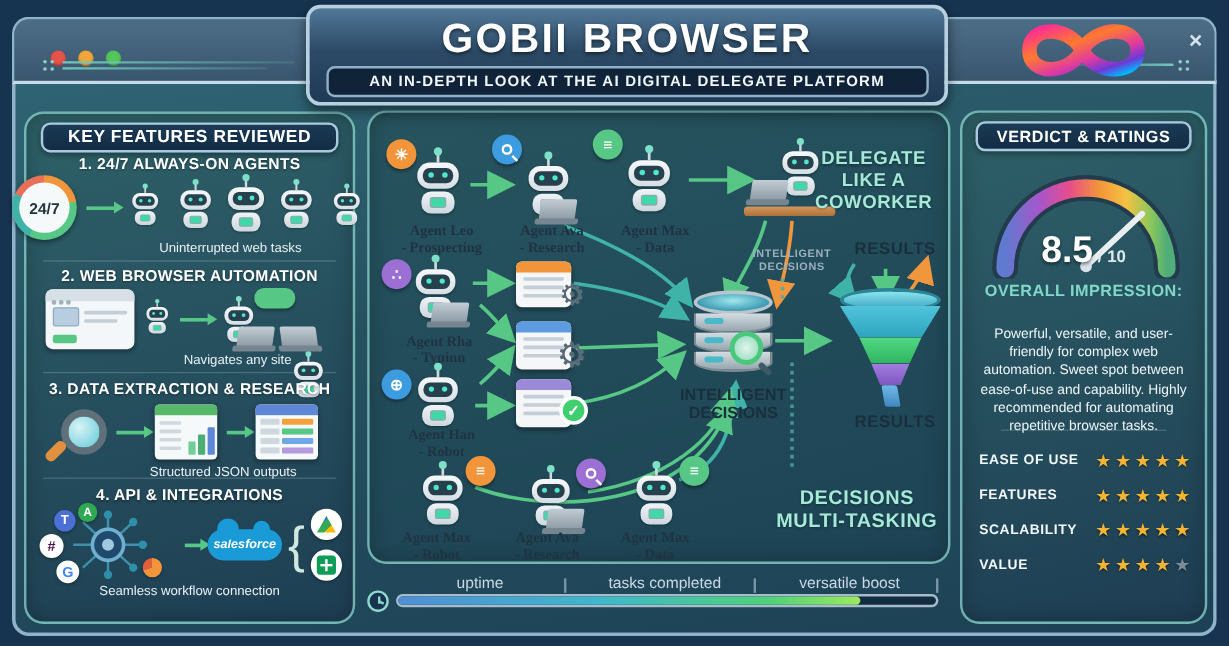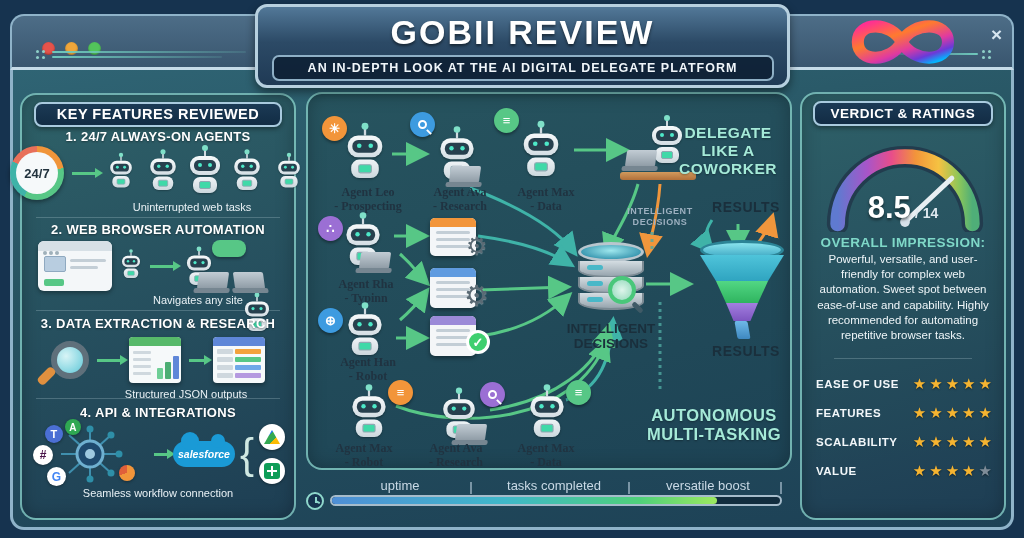--- a/index.html
+++ b/index.html
@@ -152,21 +152,21 @@
   .pfill{height:100%;border-radius:5px;background:linear-gradient(90deg,#4f8fd6,#3fb8c9 45%,#4fd07a 80%,#9ce95f);}
   .mclock{position:absolute;width:18px;height:18px;border-radius:50%;border:2px solid #8fd8cc;background:#16334f;}
   .mclock:after{content:"";position:absolute;left:7px;top:3px;width:2px;height:6px;background:#8fd8cc;}
   .mclock:before{content:"";position:absolute;left:7px;top:7px;width:5px;height:2px;background:#8fd8cc;transform:rotate(25deg);}
 
   
   .score{position:absolute;left:0;right:0;text-align:center;color:#fff;}
   .score .s1{font-size:31px;font-weight:800;text-shadow:0 2px 3px rgba(0,0,0,.5);}
   .score .s2{font-size:14px;font-weight:700;color:#dfe9ef;margin-left:4px;}
   .imp-title{position:absolute;left:0;right:0;text-align:center;font-size:13.5px;font-weight:800;color:#7fd8c8;letter-spacing:.4px;}
-  .imp-text{position:absolute;left:11px;right:11px;text-align:center;font-size:11.5px;line-height:1.32;color:#eef5f8;}
+  .imp-text{position:absolute;left:11px;right:11px;text-align:center;font-size:11.5px;line-height:1.32;color:#eef5f8;margin-top:20px;}
   .rrow{position:absolute;left:14px;right:12px;height:20px;display:flex;justify-content:space-between;align-items:center;}
   .rlabel{font-size:11.5px;font-weight:800;color:#f2f7fa;letter-spacing:.5px;}
   .stars{display:flex;gap:3px;}
   .star{color:#f5b431;font-size:15px;text-shadow:0 1px 2px rgba(0,0,0,.45);}
   .star.off{color:#7e8c98;}
 </style>
 </head>
 <body>
 
 <div class="stage">
@@ -181,21 +181,21 @@
   <div class="close-x">×</div>
   <div class="window-body"></div>
 
   <div class="dots" style="left:36px;top:50px;"></div>
   <div class="dline" style="left:52px;top:51px;width:194px;"></div>
   <div class="dline" style="left:52px;top:56px;width:170px;"></div>
   <div class="dline" style="left:894px;top:53px;width:84px;transform:scaleX(-1);"></div>
   <div class="dots" style="left:982px;top:50px;"></div>
 
   <div class="plaque">
-    <h1>GOBII REVIEW</h1>
+    <h1>GOBII BROWSER</h1>
     <div class="sub">AN IN-DEPTH LOOK AT THE AI DIGITAL DELEGATE PLATFORM</div>
   </div>
 
   <div class="logo">
     <svg viewBox="0 0 120 70" width="132" height="80">
       <defs>
         <linearGradient id="lg1" x1="0" y1="0" x2="1" y2="1">
           <stop offset="0" stop-color="#ff2f92"></stop>
             <stop offset="0.35" stop-color="#ff7a2f"></stop>
           <stop offset="0.65" stop-color="#e03aa0"></stop>
@@ -675,21 +675,21 @@
         </i>
         <i class="bd">
           <i class="sc"></i>
         </i>
       </div>
     <div class="alab" style="left:186px;top:348px;">
         <span>Agent Max</span>
         <span>- Data</span>
       </div>
 
-    <div class="bigteal" style="left:330px;top:312px;width:152px;font-size:16.5px;">AUTONOMOUS MULTI-TASKING</div>
+    <div class="bigteal" style="left:330px;top:312px;width:152px;font-size:16.5px;">DECISIONS MULTI-TASKING</div>
   </div>
 
   <div class="mlabel" style="left:358px;top:478px;width:84px;">uptime</div>
   <div class="mlabel" style="left:492px;top:478px;width:124px;">tasks completed</div>
   <div class="mlabel" style="left:648px;top:478px;width:120px;">versatile boost</div>
   <div class="tick" style="left:470px;top:482px;"></div>
   <div class="tick" style="left:628px;top:482px;"></div>
   <div class="tick" style="left:780px;top:482px;"></div>
   <div class="mclock" style="left:306px;top:492px;"></div>
   <div class="pbar" style="left:330px;top:495px;width:452px;">
@@ -712,21 +712,21 @@
             <stop offset="1" stop-color="#4fae78"></stop>
           </linearGradient>
         </defs>
         <path d="M16,92 A69,69 0 0 1 154,92" fill="none" stroke="#223c4e" stroke-width="22" stroke-linecap="round"></path>
         <path d="M16,92 A69,69 0 0 1 154,92" fill="none" stroke="url(#gg)" stroke-width="15" stroke-linecap="round"></path>
         <line x1="85" y1="90" x2="133" y2="45" stroke="#e8eef2" stroke-width="5" stroke-linecap="round"></line>
         <circle cx="85" cy="90" r="5" fill="#d7e2ea"></circle>
       </svg>
     </div>
     <div class="score" style="top:96px;">
-      <span class="s1">8.5</span><span class="s2">/ 14</span>
+      <span class="s1">8.5</span><span class="s2">/ 10</span>
     </div>
 
     <div class="imp-title" style="top:141px;">OVERALL IMPRESSION:</div>
     <div class="imp-text" style="top:158px;">Powerful, versatile, and user-friendly for complex web automation. Sweet spot between ease-of-use and capability. Highly recommended for automating repetitive browser tasks.</div>
 
     <div class="sep" style="top:264px;left:32px;right:32px;"></div>
 
     <div class="rrow" style="top:280px;">
       <span class="rlabel">EASE OF USE</span>
       <span class="stars">

